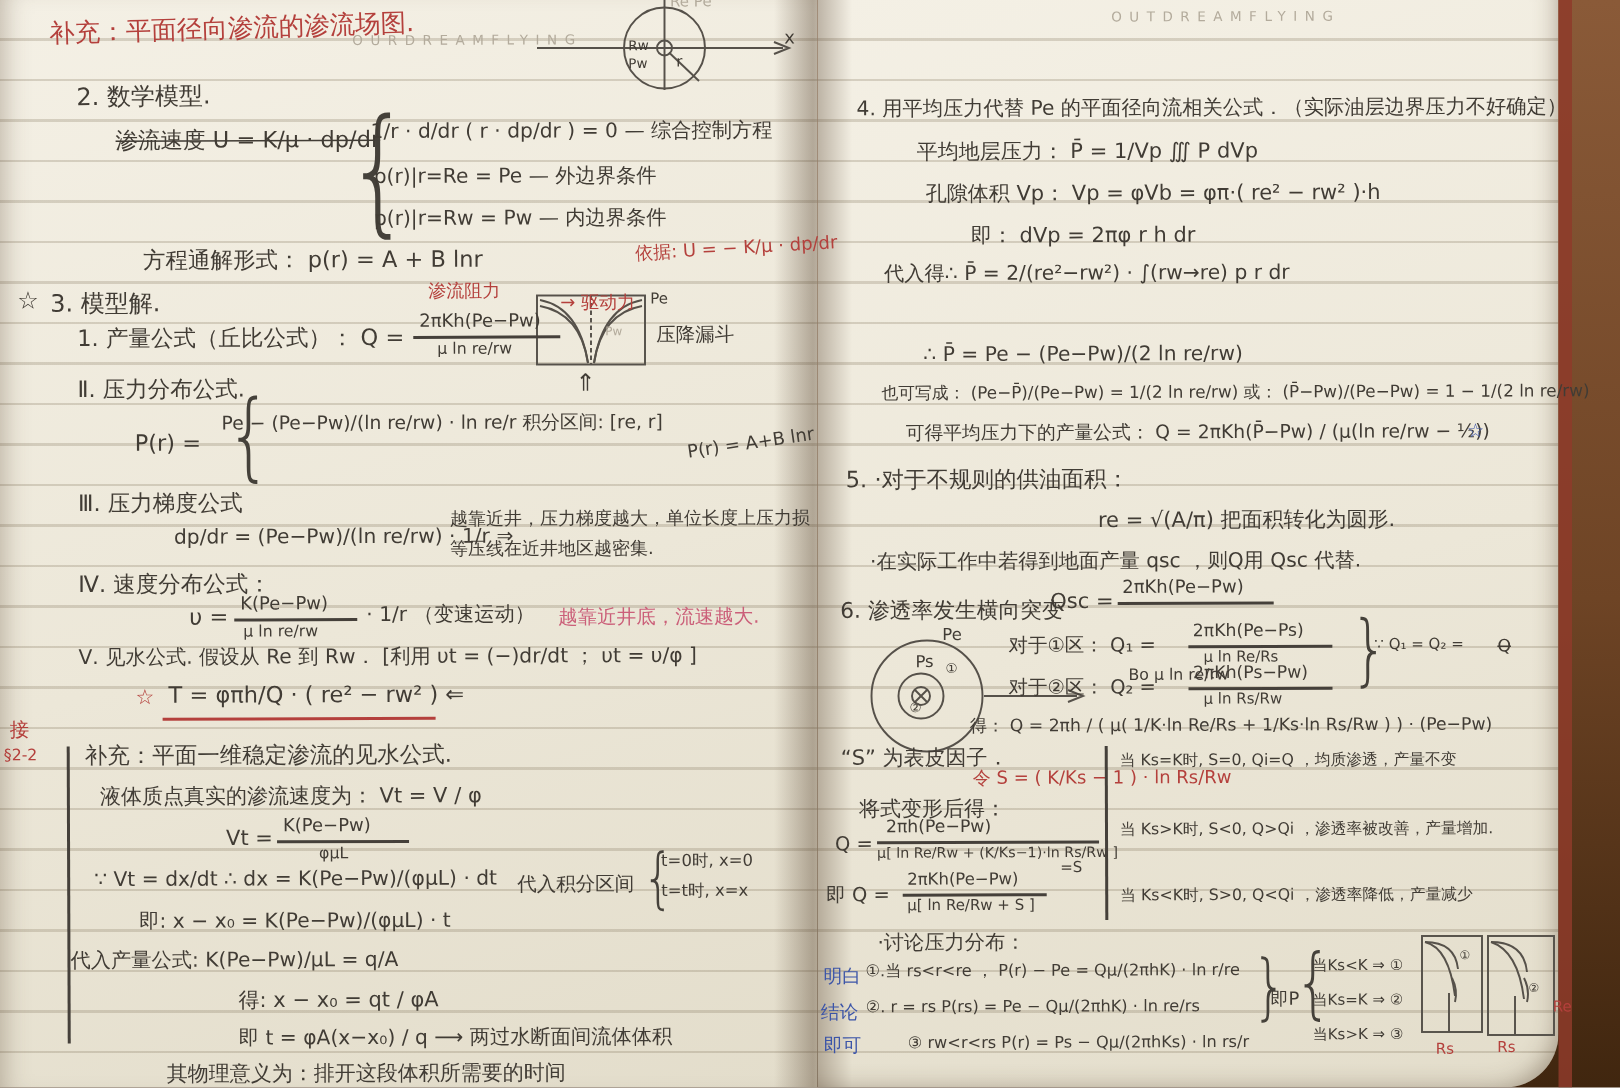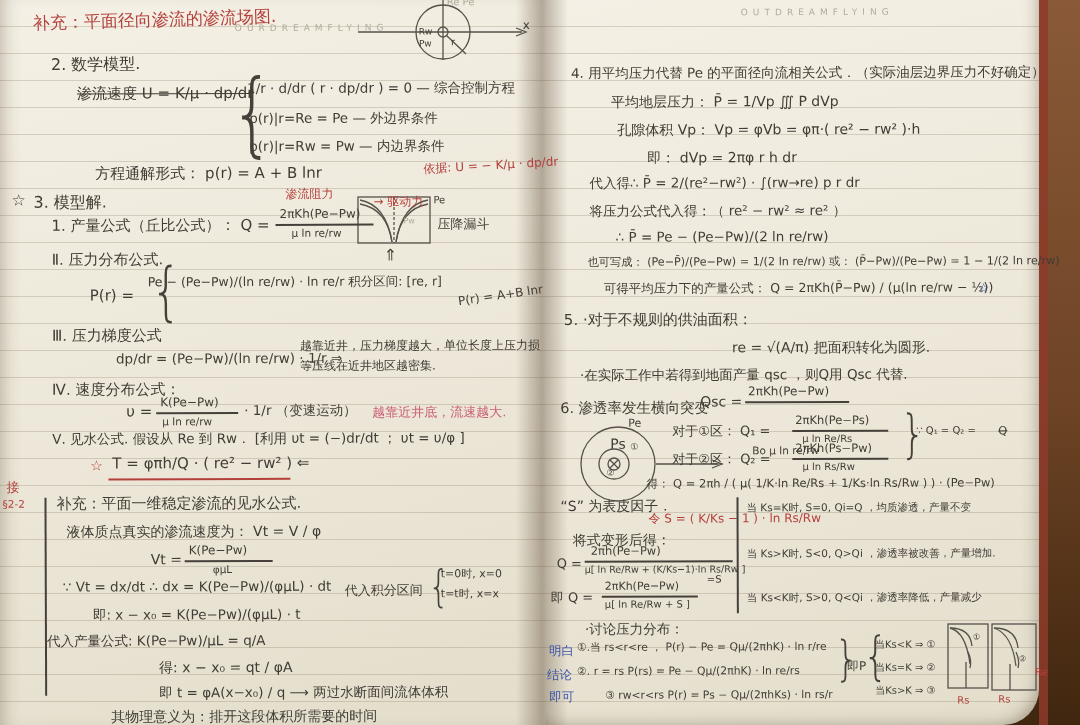--- a/index.html
+++ b/index.html
@@ -142,21 +142,20 @@
       <div class="hl c-ink" style="font-size: 10px; left: 434px; top: 194px;">Pe</div>
       <div class="hl c-grey" style="font-size: 8px; left: 404px; top: 216px;">Pw</div>
       <div class="hl c-ink" style="font-size: 13px; left: 438px; top: 216px;">压降漏斗</div>
       <div class="hl c-ink" style="font-size: 16px; left: 384px; top: 246px;">⇑</div>
       <div class="hl c-grey" style="font-size: 9px; letter-spacing: 5px; left: 742px; top: 8px;">OUTDREAMFLYING</div>
       <div class="hl c-ink" style="font-size: 13.5px; left: 572px; top: 66px;">4. 用平均压力代替 Pe 的平面径向流相关公式．（实际油层边界压力不好确定）</div>
       <div class="hl c-ink" style="font-size: 14px; left: 612px; top: 94px;">平均地层压力：   P̄ = 1/Vp ∭ P dVp</div>
       <div class="hl c-ink" style="font-size: 14px; left: 618px; top: 122px;">孔隙体积 Vp：   Vp = φVb = φπ·( re² − rw² )·h</div>
       <div class="hl c-ink" style="font-size: 14px; left: 648px; top: 150px;">即：   dVp = 2πφ r h dr</div>
       <div class="hl c-ink" style="font-size: 13.5px; left: 590px; top: 176px;">代入得∴   P̄ = 2/(re²−rw²) · ∫(rw→re) p r dr</div>
-      <div class="hl c-ink" style="font-size: 13.5px; left: 590px; top: 204px;">将压力公式代入得：（ re² − rw² ≈ re² ）</div>
       <div class="hl c-ink" style="font-size: 13.5px; left: 616px; top: 230px;">∴ P̄ = Pe − (Pe−Pw)/(2 ln re/rw)</div>
       <div class="hl c-ink" style="font-size: 11.2px; left: 588px; top: 256px;">也可写成： (Pe−P̄)/(Pe−Pw) = 1/(2 ln re/rw)    或： (P̄−Pw)/(Pe−Pw) = 1 − 1/(2 ln re/rw)</div>
       <div class="hl c-ink" style="font-size: 12.5px; left: 604px; top: 282px;">可得平均压力下的产量公式：  Q = 2πKh(P̄−Pw) / (μ(ln re/rw − ½))</div>
       <div class="hl c-blue" style="font-size: 13px; left: 978px; top: 282px;">☆</div>
       <div class="hl c-ink" style="font-size: 15px; left: 564px; top: 312px;">5. ·对于不规则的供油面积：</div>
       <div class="hl c-ink" style="font-size: 14px; left: 732px; top: 340px;">re = √(A/π)       把面积转化为圆形.</div>
       <div class="hl c-ink" style="font-size: 13.5px; left: 580px; top: 368px;">·在实际工作中若得到地面产量 qsc ，则Q用 Qsc 代替.</div>
       <div class="hl c-ink" style="font-size: 14px; left: 700px; top: 394px;">Qsc =</div>
       <div class="hl c-ink" style="font-size: 12px; left: 748px; top: 385px;">2πKh(Pe−Pw)</div>
       <div class="bar" style="width: 104px; left: 745px; top: 402px;"></div>
@@ -200,19 +199,19 @@
       <div class="hl c-ink brace" style="font-size: 48px; left: 830px; top: 638px;">}</div>
       <div class="hl c-ink" style="font-size: 12px; left: 846px; top: 660px;">即P</div>
       <div class="hl c-ink brace" style="font-size: 52px; left: 858px; top: 634px;">{</div>
       <div class="hl c-ink" style="font-size: 10px; left: 874px; top: 640px;">当Ks&lt;K ⇒ ①</div>
       <div class="hl c-ink" style="font-size: 10px; left: 874px; top: 663px;">当Ks=K ⇒ ②</div>
       <div class="hl c-ink" style="font-size: 10px; left: 874px; top: 686px;">当Ks&gt;K ⇒ ③</div>
       <div class="hl c-red" style="font-size: 10px; left: 956px; top: 696px;">Rs</div>
       <div class="hl c-red" style="font-size: 10px; left: 997px; top: 695px;">Rs</div>
       <div class="hl c-red" style="font-size: 10px; left: 1034px; top: 668px;">Re</div>
       <div class="hl c-ink" style="font-size: 11px; left: 628px; top: 418px;">Pe</div>
-      <div class="hl c-ink" style="font-size: 14px; left: 610px; top: 436px;">Ps</div>
+      <div class="hl c-ink" style="font-size: 11px; left: 610px; top: 436px;">Ps</div>
       <div class="hl c-ink" style="font-size: 9px; left: 630px; top: 442px;">①</div>
       <div class="hl c-ink" style="font-size: 9px; left: 606px; top: 468px;">②</div>
       <div class="hl c-ink" style="font-size: 8px; left: 972px; top: 634px;">①</div>
       <div class="hl c-ink" style="font-size: 8px; left: 1018px; top: 656px;">②</div>
     </div>
 </div>
 
 </body></html>

